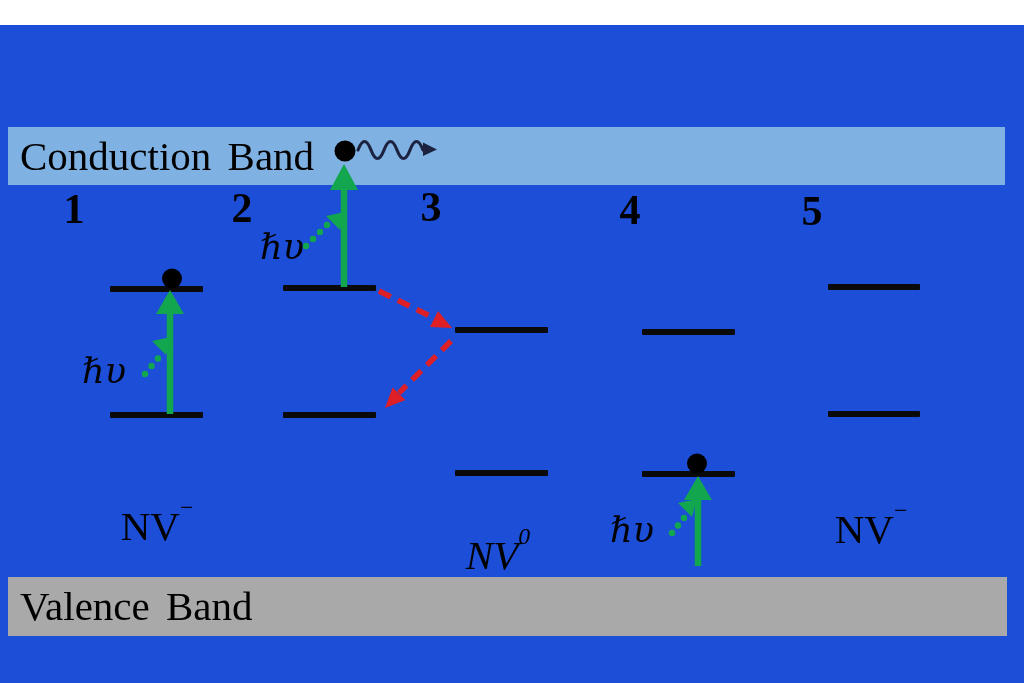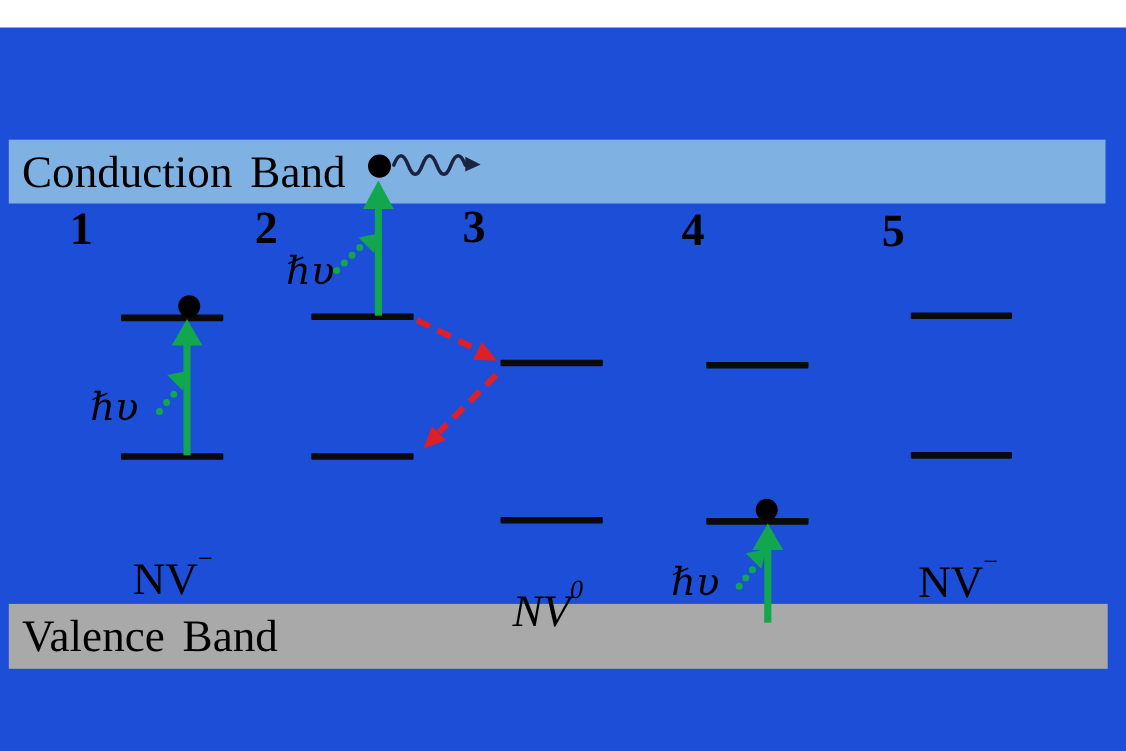--- a/index.html
+++ b/index.html
@@ -19,21 +19,21 @@
 </style>
 </head>
 <body>
 
 <div class="canvas">
 
   <div class="band" style="left: 8px; top: 102px; width: 997px; height: 58px; background-color: rgb(127, 178, 227);">
     <span class="band-label">Conduction Band</span>
   </div>
 
-  <div class="band" style="left: 8px; top: 524px; width: 999px; height: 59px; background-color: rgb(169, 169, 169);">
+  <div class="band" style="left: 8px; top: 552px; width: 999px; height: 59px; background-color: rgb(169, 169, 169);">
     <span class="band-label">Valence Band</span>
   </div>
 
   <div class="stage-number" style="left:74px; top:163px;">1</div>
   <div class="stage-number" style="left:242px; top:162px;">2</div>
   <div class="stage-number" style="left:431px; top:161px;">3</div>
   <div class="stage-number" style="left:630px; top:164px;">4</div>
   <div class="stage-number" style="left:812px; top:165px;">5</div>
 
   <div class="level" style="left: 110px; top: 261px; width: 93px; background-color: rgb(10, 10, 10);"></div>

